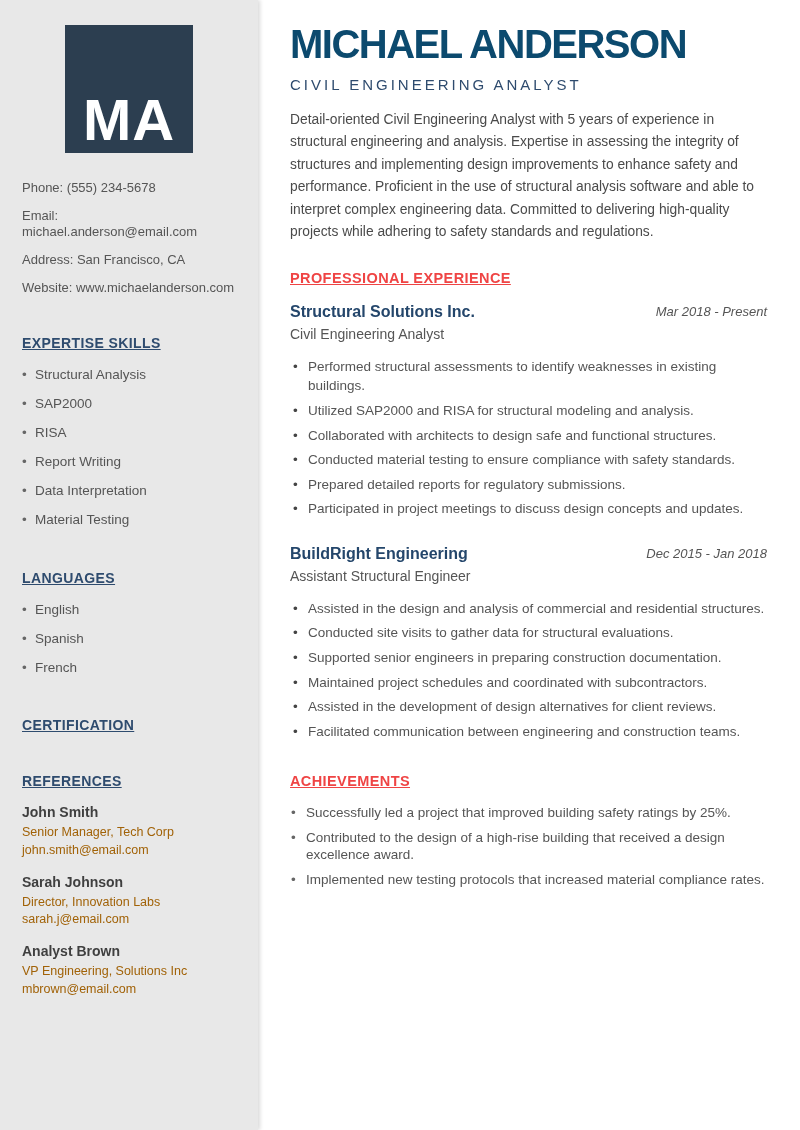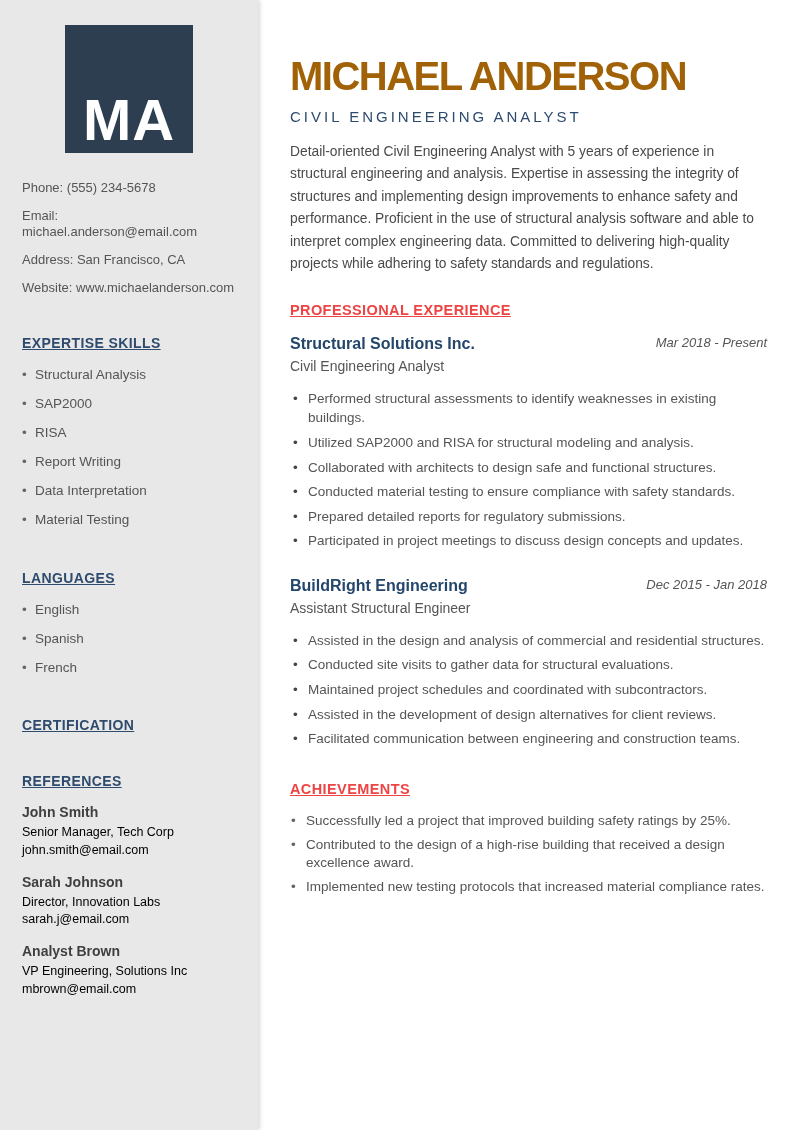--- a/index.html
+++ b/index.html
@@ -40,45 +40,45 @@
   .side-list li {
     position:relative; padding-left:13px;
     font-size:13.5px; color:#555555;
     margin-bottom:10px; line-height:1.4;
   }
   .side-list li::before {
     content:"\2022"; position:absolute; left:0; top:0; color:#666666;
   }
   .ref-person { margin-bottom:15px; }
   .ref-name { font-size:14px; font-weight:bold; color:#3f3f3f; margin-bottom:4px; }
-  .ref-line { font-size:12.5px; color:#000000; line-height:1.38; }
+  .ref-line { font-size:12.5px; color:#a16207; line-height:1.38; }
 
   
   .main {
     flex:1; padding:24px 33px 20px 32px; background:#ffffff;
   }
   .name {
-    font-size:40px; font-weight:bold; color:#a16207;
-    letter-spacing:-1.5px; line-height:1.0;margin-top:32px;
+    font-size:40px; font-weight:bold; color:#0c4a6e;
+    letter-spacing:-1.5px; line-height:1.0;
   }
   .job-title-line {
     font-size:15px; color:#2e4b6e; letter-spacing:3px;
     margin-top:12px; font-weight:normal;
   }
   .summary {
     font-size:13.8px; color:#4a4a4a; line-height:1.63; margin-top:16px;
   }
   .section-heading {
     font-size:14.5px; font-weight:bold; color:#ef4444;
     text-decoration:underline; letter-spacing:0.4px;
   }
   .experience-heading { margin-top:26px; }
   .job { margin-top:17px; }
   .job + .job { margin-top:26px; }
-  .job-header { display:flex; justify-content:space-between; align-items:flex-start; }
+  .job-header { display:flex; justify-content:space-between; align-items:center; }
   .company { font-size:16px; font-weight:bold; color:#24466b; }
   .dates { font-size:13px; font-style:italic; color:#555555; }
   .role { font-size:14px; color:#555555; margin-top:5px; }
   .job-bullets { list-style:none; margin-top:15px; }
   .job-bullets li {
     position:relative; padding-left:18px;
     font-size:13.5px; color:#555555;
     margin-bottom:5px; line-height:1.45;
   }
   .job-bullets li::before {
@@ -204,20 +204,21 @@
         <span class="company">BuildRight Engineering</span>
         <span class="dates">Dec 2015 - Jan 2018</span>
       </div>
       <div class="role">Assistant Structural Engineer</div>
       <ul class="job-bullets">
 
           <li>Assisted in the design and analysis of commercial and residential structures.</li>
 
           <li>Conducted site visits to gather data for structural evaluations.</li>
 
+          <li>Supported senior engineers in preparing construction documentation.</li>
 
           <li>Maintained project schedules and coordinated with subcontractors.</li>
 
           <li>Assisted in the development of design alternatives for client reviews.</li>
 
           <li>Facilitated communication between engineering and construction teams.</li>
         </ul>
     </section>
 
     <h2 class="section-heading achievements-heading">ACHIEVEMENTS</h2>

